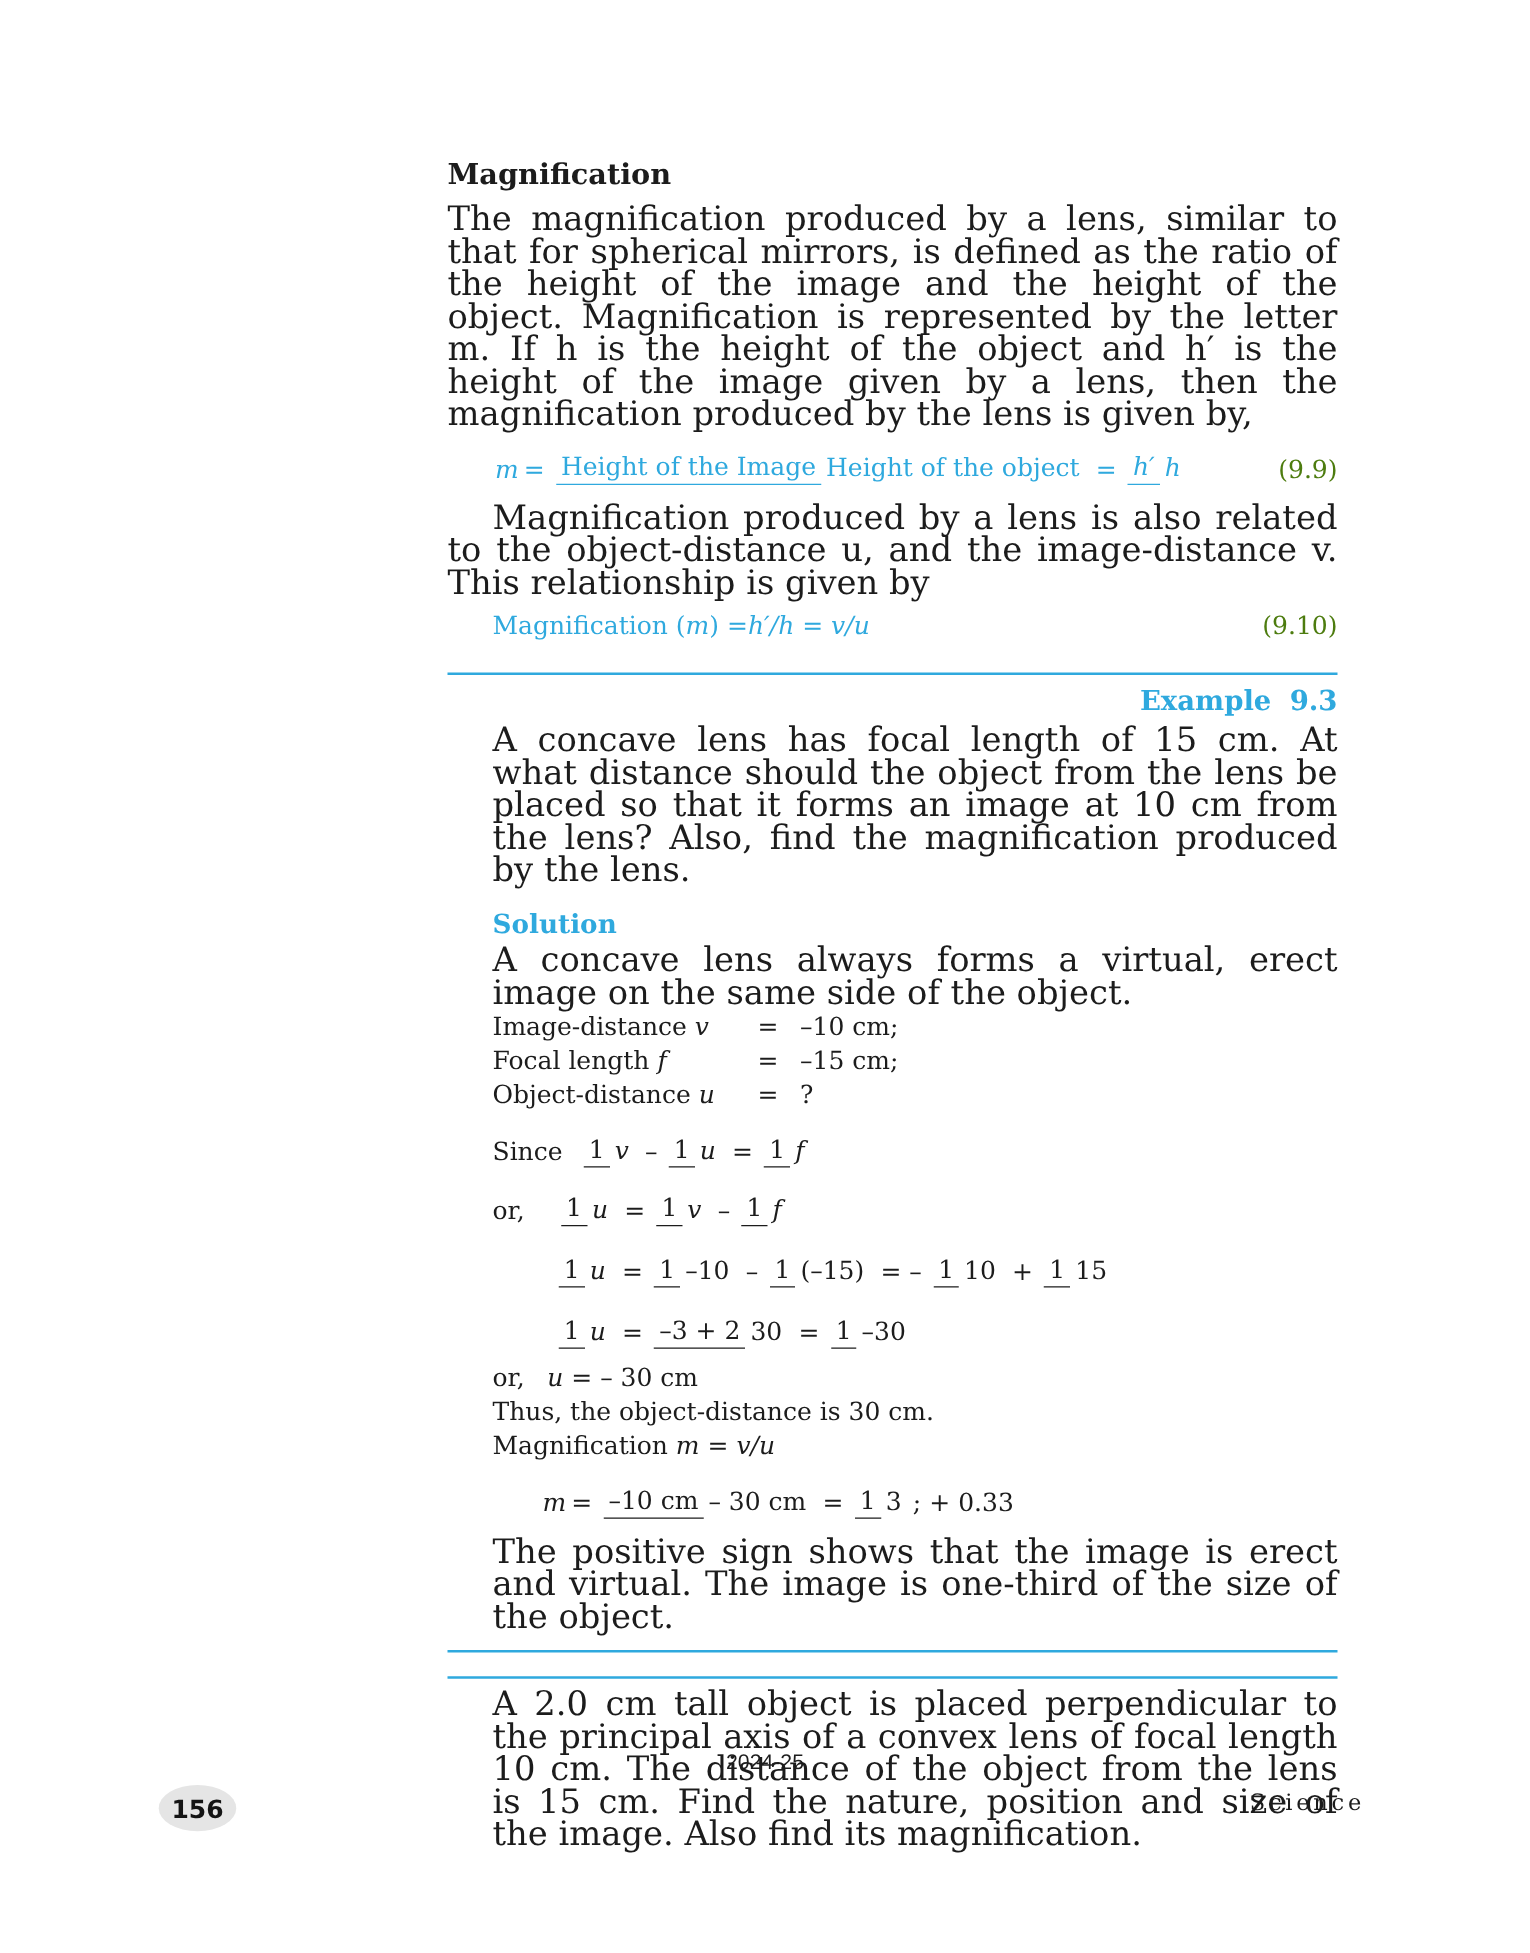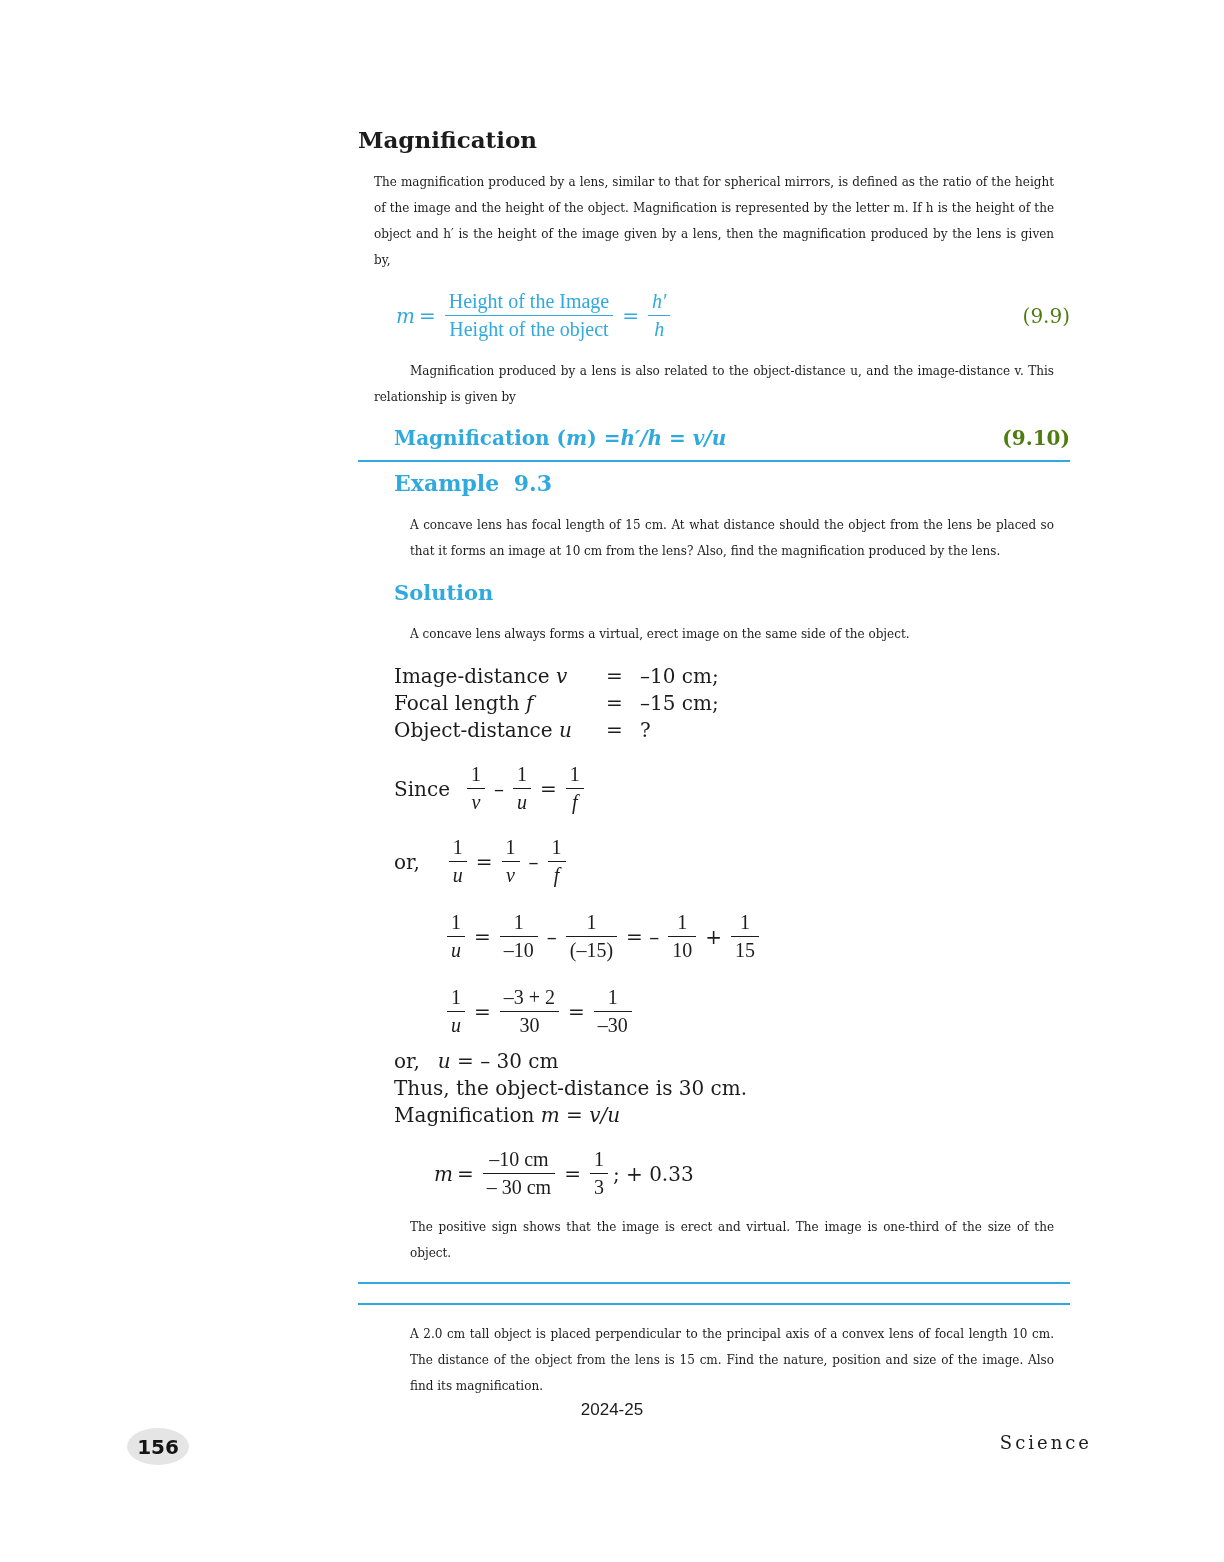--- a/index.html
+++ b/index.html
@@ -3,35 +3,35 @@
 <meta charset="utf-8">
 <style>
   html,body{margin:0;padding:0;}
   body{
     width:1224px;height:1562px;position:relative;background:#ffffff;
     font-family:"DejaVu Serif","Liberation Serif",serif;color:#1c1c1c;
     overflow:hidden;
   }
   .content{position:absolute;left:358px;top:126px;width:712px;}
   h3.section{font-size:23px;font-weight:bold;margin:0 0 10px 0;}
-  p.body{font-size:12px;line-height:26px;text-align:justify;margin:16px;}
+  p.body{font-size:27px;line-height:26px;text-align:justify;margin:0;}
   .indent-first{text-indent:36px;}
   .accent{color:#2fa9de;}
   .it{font-style:italic;}
   .rule{border:0;border-top:2.5px solid #2fa9de;margin:0;height:0;}
   
   .eqrow{display:flex;align-items:center;font-size:20px;line-height:24px;}
   .eqnum{margin-left:auto;color:#4d7c0f;}
-  .frac{display:inline-flex;flex-direction:column;text-align:center;
-        vertical-align:middle;line-height:1.25;margin:0 5px;font-family:Liberation Serif, serif;}
+  .frac{display:inline-flex;flex-direction:row;text-align:center;
+        vertical-align:middle;line-height:1.25;margin:0 5px;}
   .frac .num{border-bottom:1.7px solid currentColor;padding:0 4px 1px;}
   .frac .den{padding:1px 4px 0;}
   .op{margin:0 4px;}
   
-  .ex-title{color:#2fa9de;font-weight:bold;font-size:22px;word-spacing:7px;margin:0 0 6px 0;}
+  .ex-title{color:#2fa9de;font-weight:bold;font-size:22px;word-spacing:7px;margin:0 0 6px 0;text-align:right;}
   .ex-block{margin-left:36px;}
   .sol-title{color:#2fa9de;font-weight:bold;font-size:21px;margin:16px 0 5px 0;}
   .given-row{display:flex;font-size:20px;line-height:27px;}
   .given-label{width:212px;}
   .given-eq{width:34px;}
   .plain-line{font-size:20px;line-height:27px;}
   .pfx{margin-right:12px;}
   .pfx-wide{margin-right:24px;}
   
   .badge{position:absolute;left:127px;top:1428px;width:62px;height:37px;border-radius:50%;
@@ -60,21 +60,21 @@
     <span class="op">=</span>
     <span class="frac it">
       <span class="num">h′</span>
       <span class="den">h</span>
     </span>
     <span class="eqnum">(9.9)</span>
   </div>
 
   <p class="body indent-first">Magnification produced by a lens is also related to the object-distance u, and the image-distance v. This relationship is given by</p>
 
-  <div class="eqrow accent" style="margin:8px 0 10px 36px;font-weight:bold;">
+  <div class="eqrow accent" style="margin:8px 0 26px 36px;">
     <span>Magnification (</span>
     <span class="it">m</span>
     <span>) = </span>
     <span class="it">h′/h = v/u</span>
     <span class="eqnum">(9.10)</span>
   </div>
 
   <hr class="rule">
 
   <div class="ex-block" style="margin-top:8px;">

